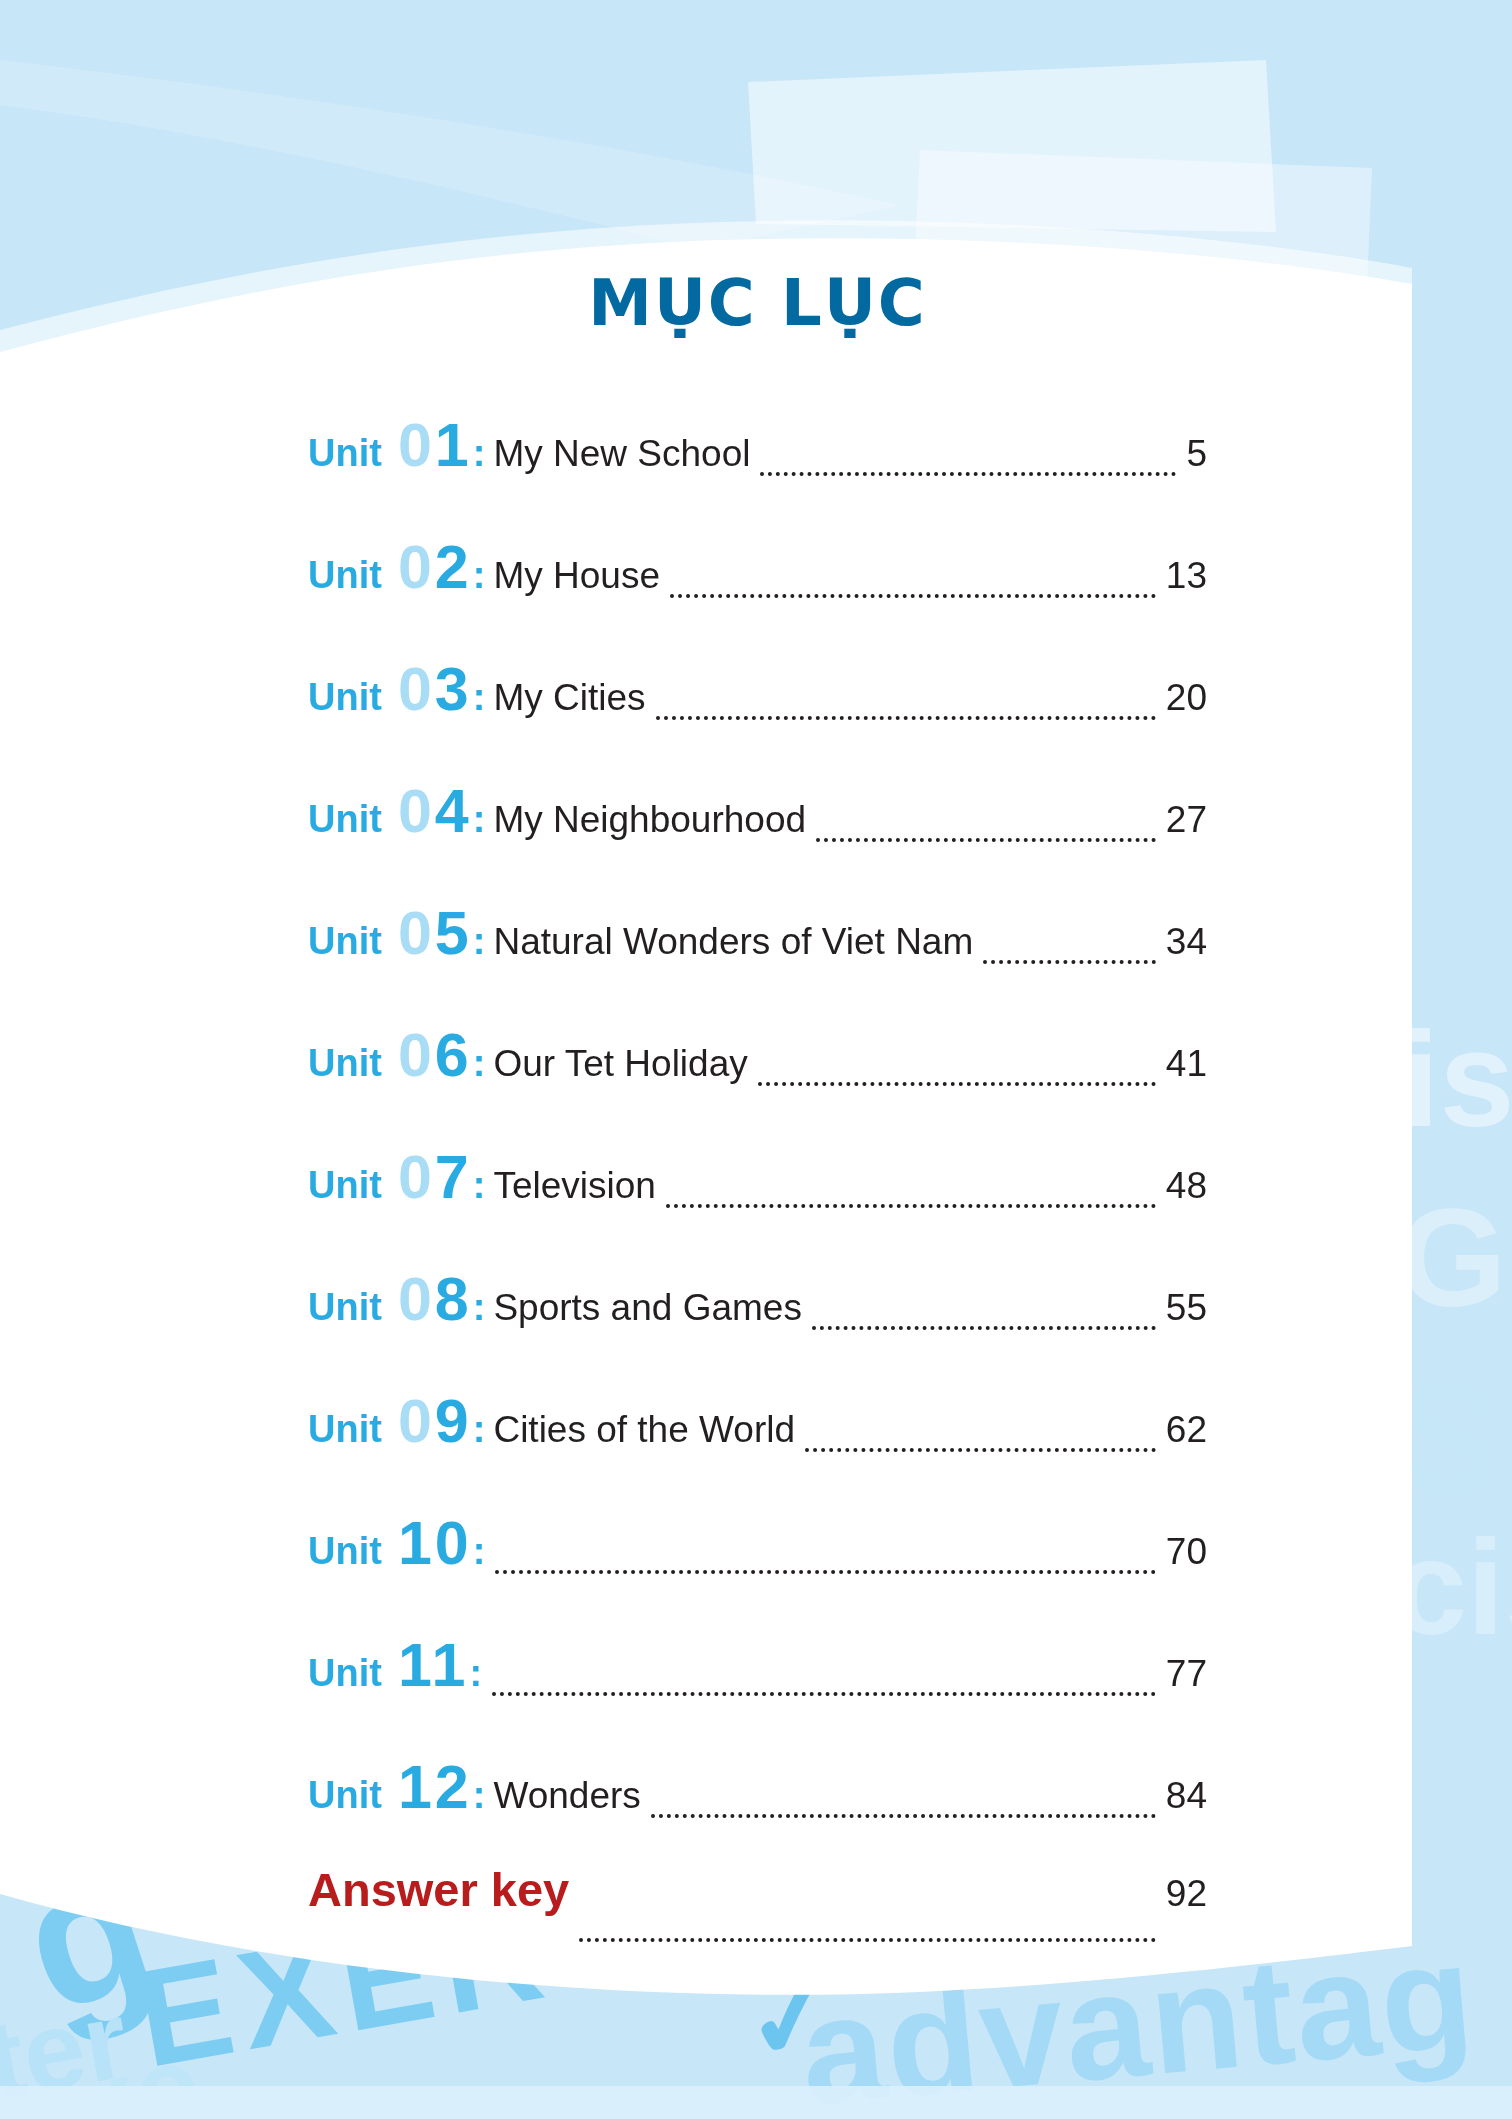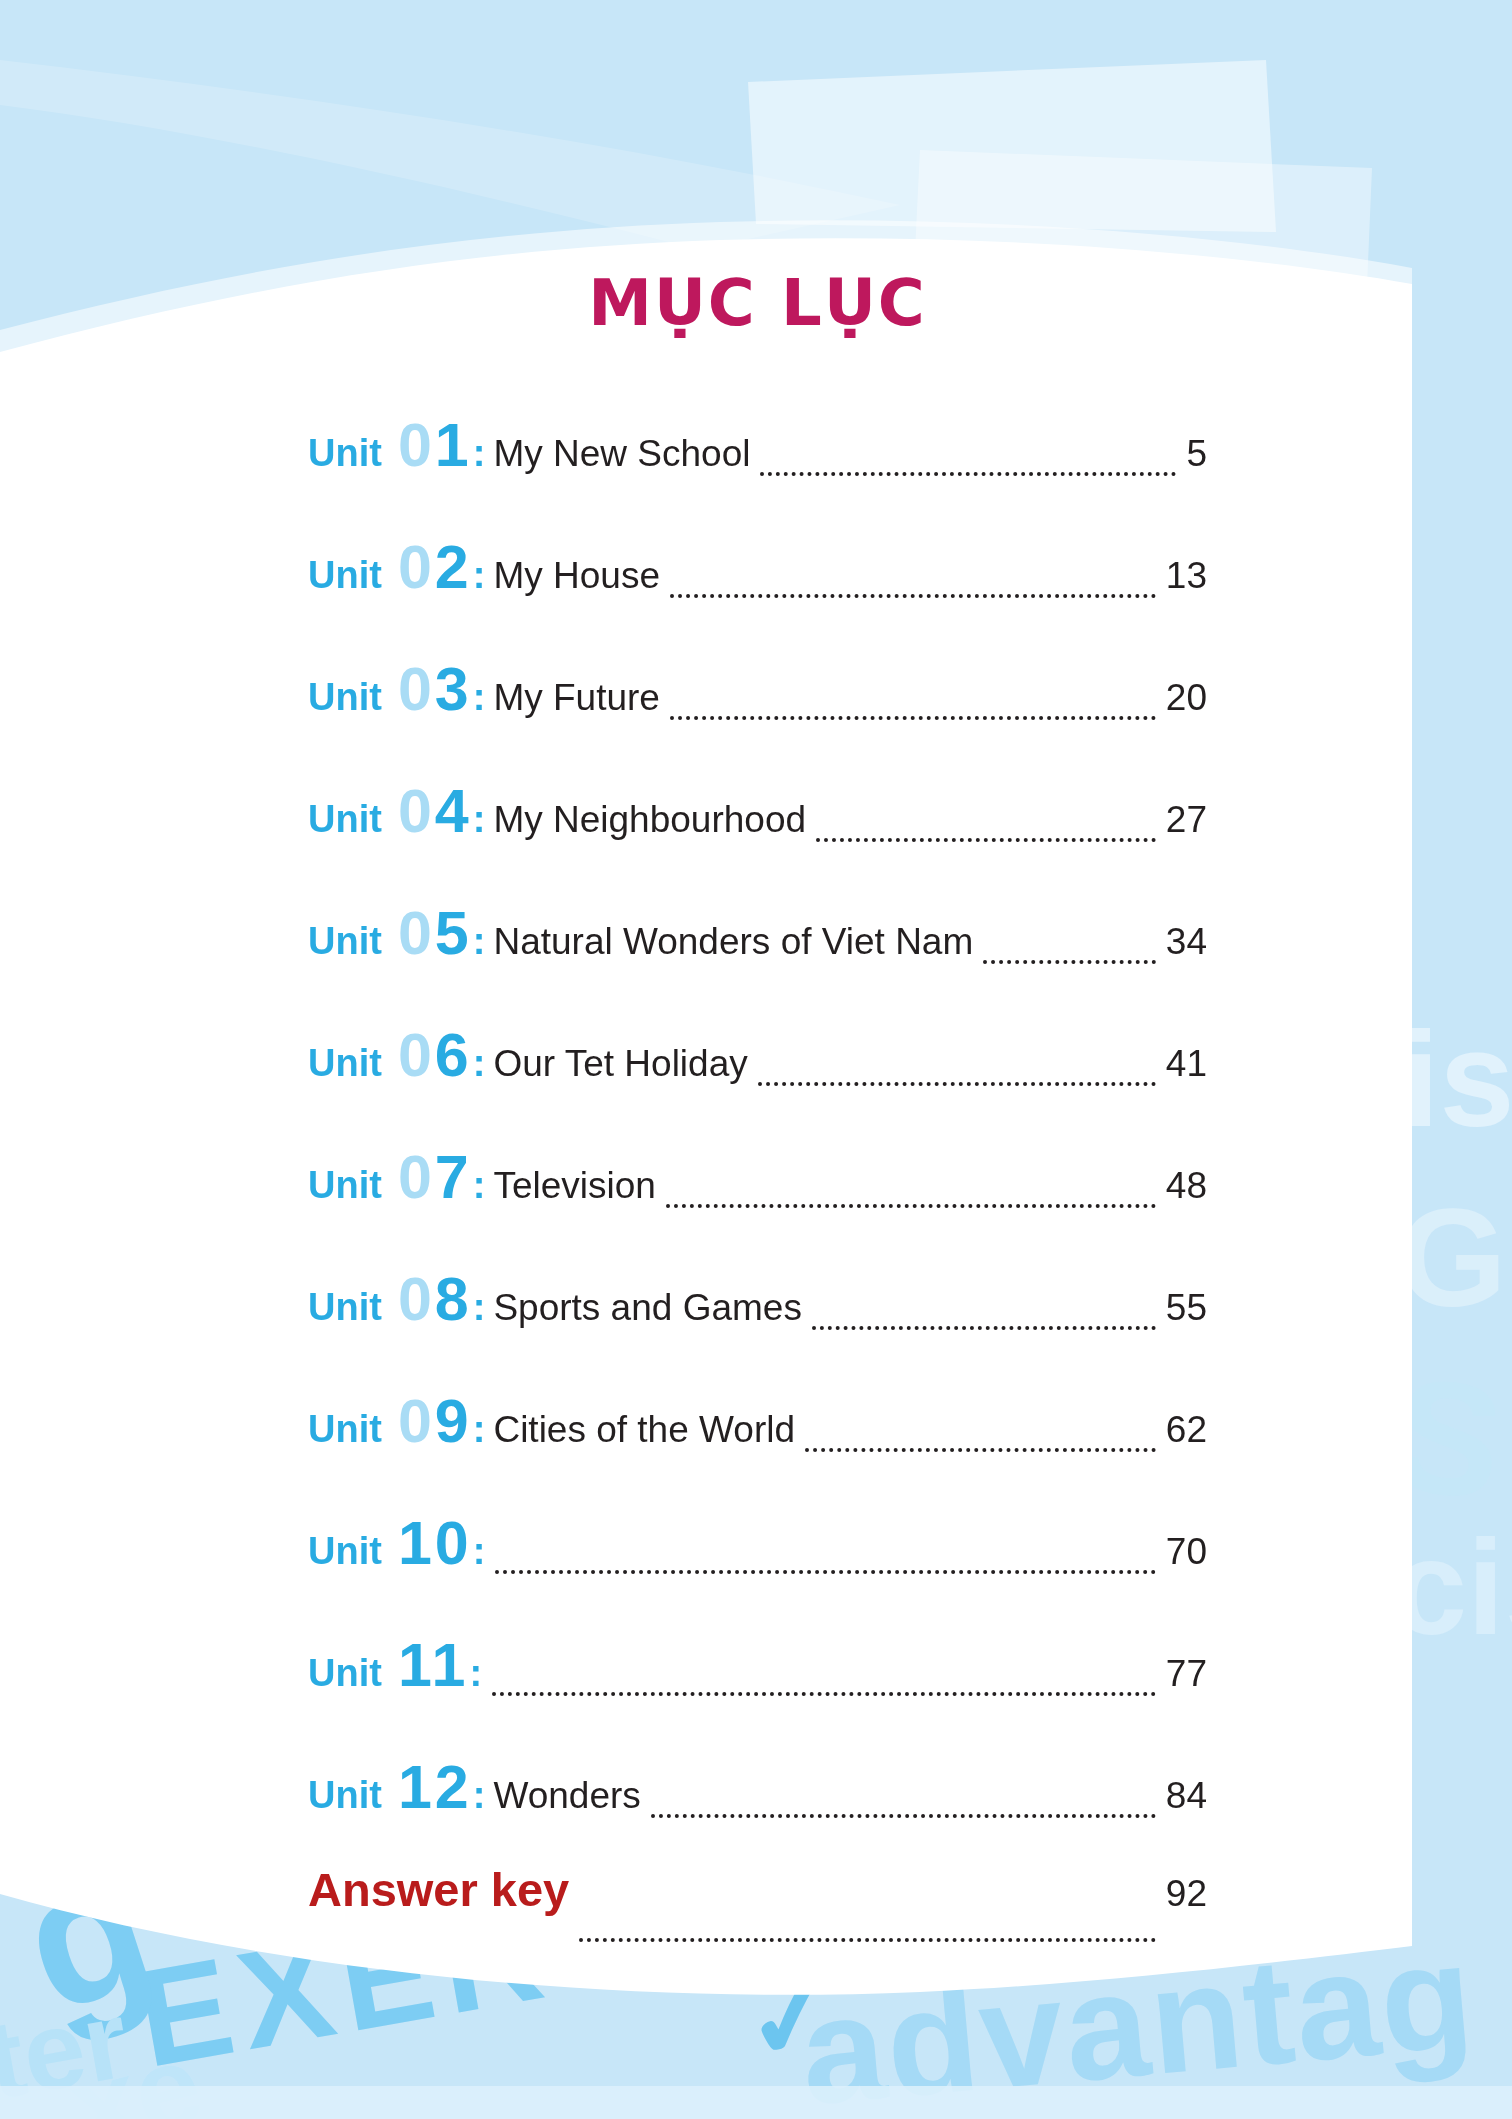--- a/index.html
+++ b/index.html
@@ -14,21 +14,21 @@
     position:absolute;font-weight:bold;line-height:1;white-space:pre;
     transform-origin:left top;font-family:"Liberation Sans",sans-serif;
   }
   
   .shape-layer{position:absolute;inset:0;z-index:2;pointer-events:none;}
   
   .content{position:absolute;left:308px;right:305px;top:0;z-index:3;}
   .page-title{
     text-align:center;margin-top:266px;
     font-family:"DejaVu Sans",sans-serif;font-weight:bold;font-size:64px;
-    color:#be185d;letter-spacing:2px;
+    color:#0369a1;letter-spacing:2px;
   }
   .toc{margin-top:44px;}
   .toc-row{height:122px;display:flex;align-items:baseline;box-sizing:border-box;padding-top:26px;}
   .u-label{font-weight:bold;font-size:38px;color:#29abe2;flex:none;}
   .u-num{font-weight:bold;font-size:61px;letter-spacing:3px;margin-left:16px;flex:none;}
   .tone-light{color:#a9dcf5;}
   .tone-bright{color:#29abe2;}
   .colon{font-weight:bold;font-size:38px;color:#29abe2;margin-left:1px;flex:none;}
   .r-title{font-size:37px;color:#231f20;margin-left:8px;white-space:nowrap;flex:none;}
   .dots{flex:1;border-bottom:4px dotted #231f20;margin:0 10px;align-self:flex-end;margin-bottom:30px;min-width:30px;}
@@ -81,21 +81,21 @@
     <span class="colon">:</span>
     <span class="r-title">My House</span>
     <span class="dots"></span>
     <span class="r-page">13</span>
   </div>
 
   <div class="toc-row">
     <span class="u-label">Unit</span>
     <span class="u-num"><span class="d1 tone-light">0</span><span class="d2 tone-bright">3</span></span>
     <span class="colon">:</span>
-    <span class="r-title">My Future</span>
+    <span class="r-title">My Cities</span>
     <span class="dots"></span>
     <span class="r-page">20</span>
   </div>
 
   <div class="toc-row">
     <span class="u-label">Unit</span>
     <span class="u-num"><span class="d1 tone-light">0</span><span class="d2 tone-bright">4</span></span>
     <span class="colon">:</span>
     <span class="r-title">My Neighbourhood</span>
     <span class="dots"></span>

